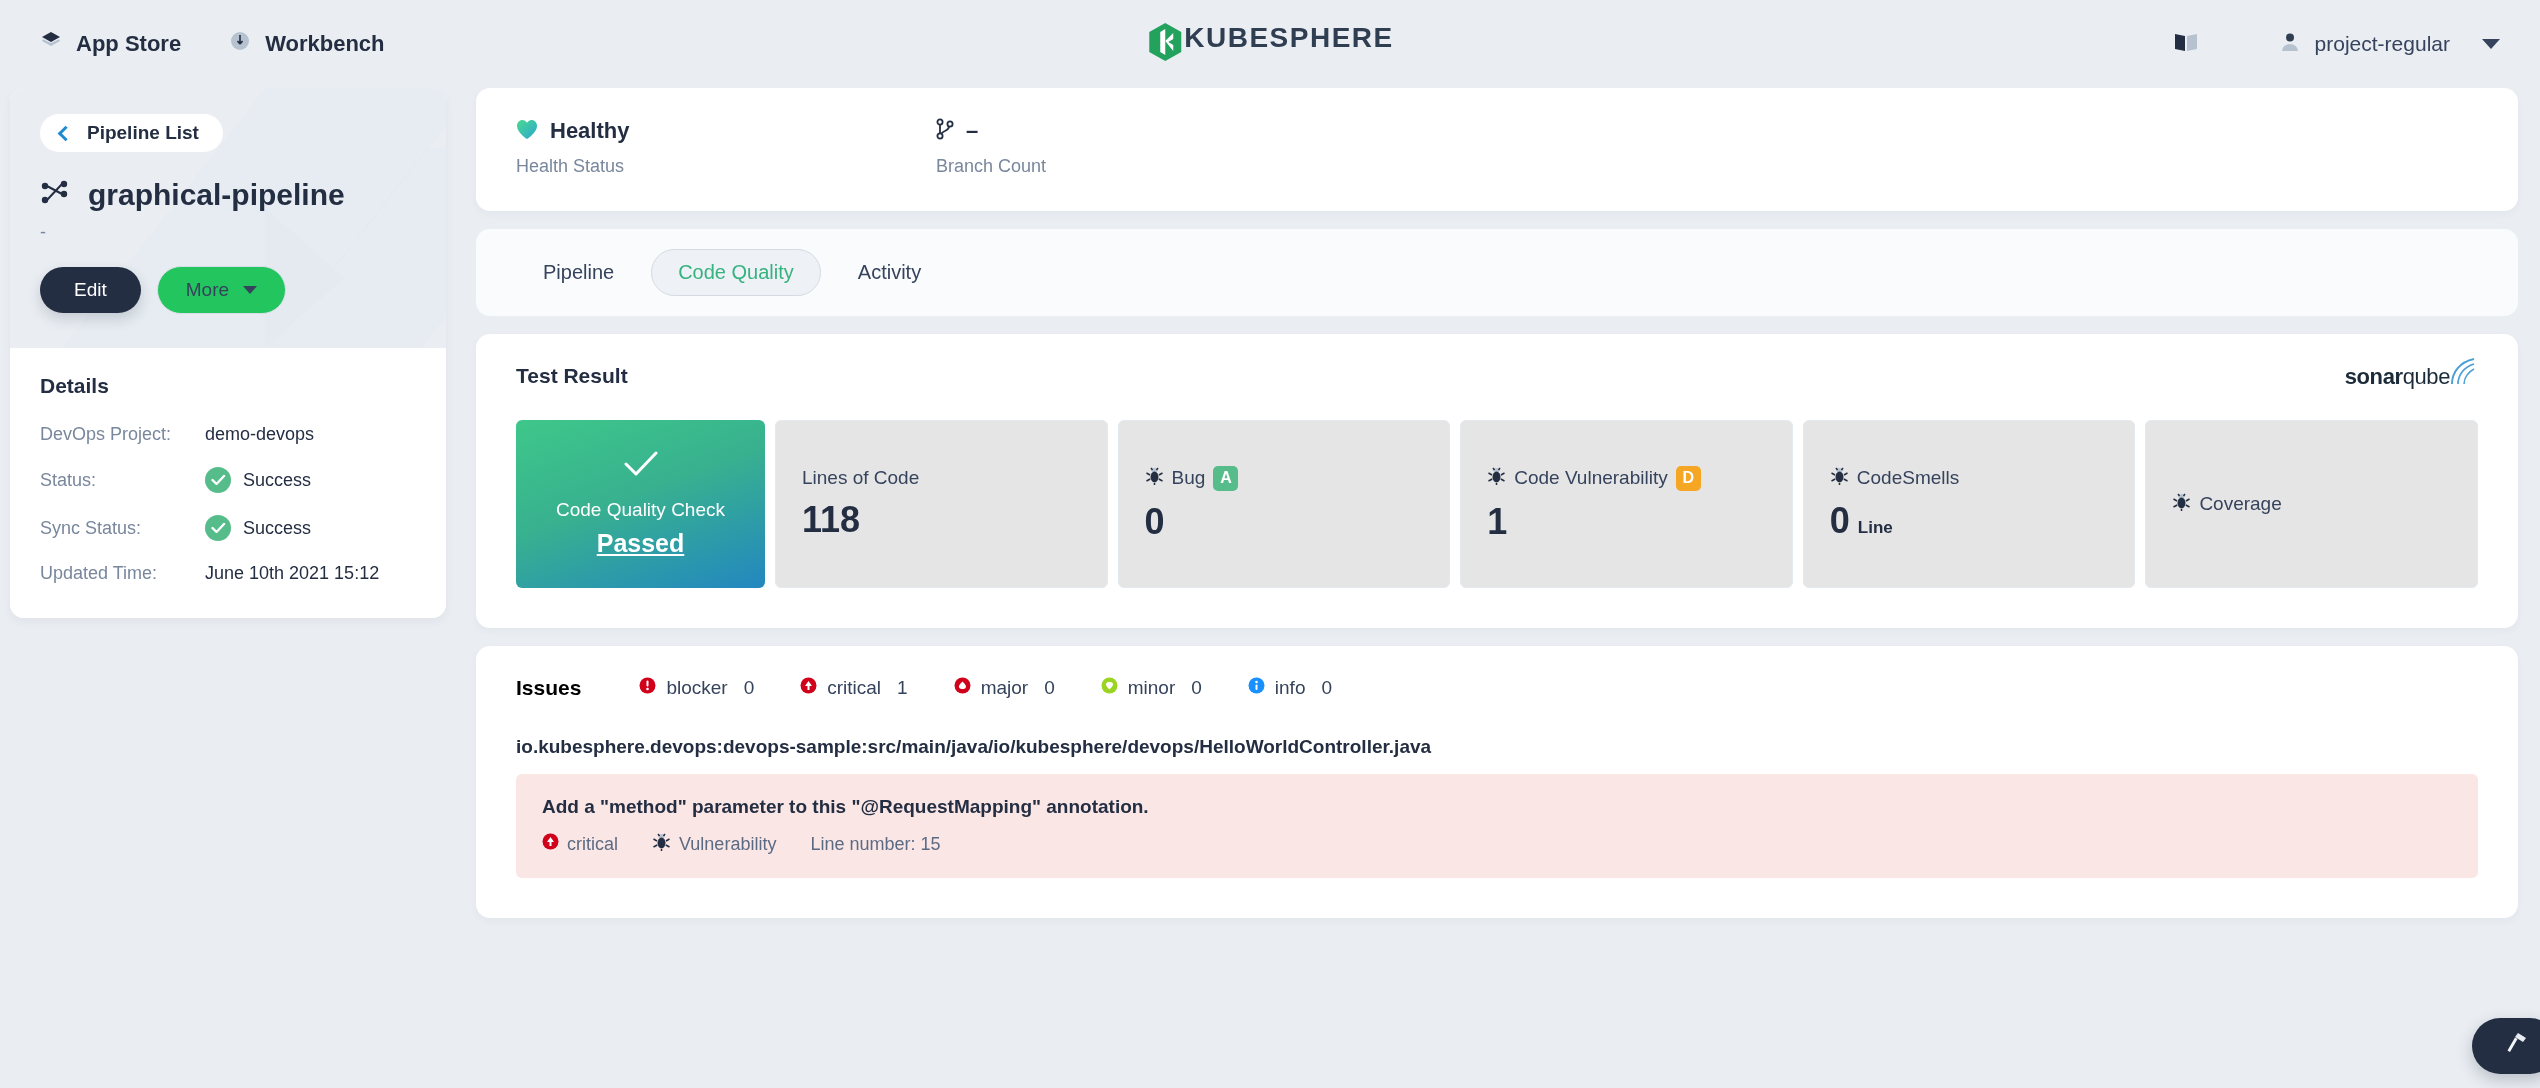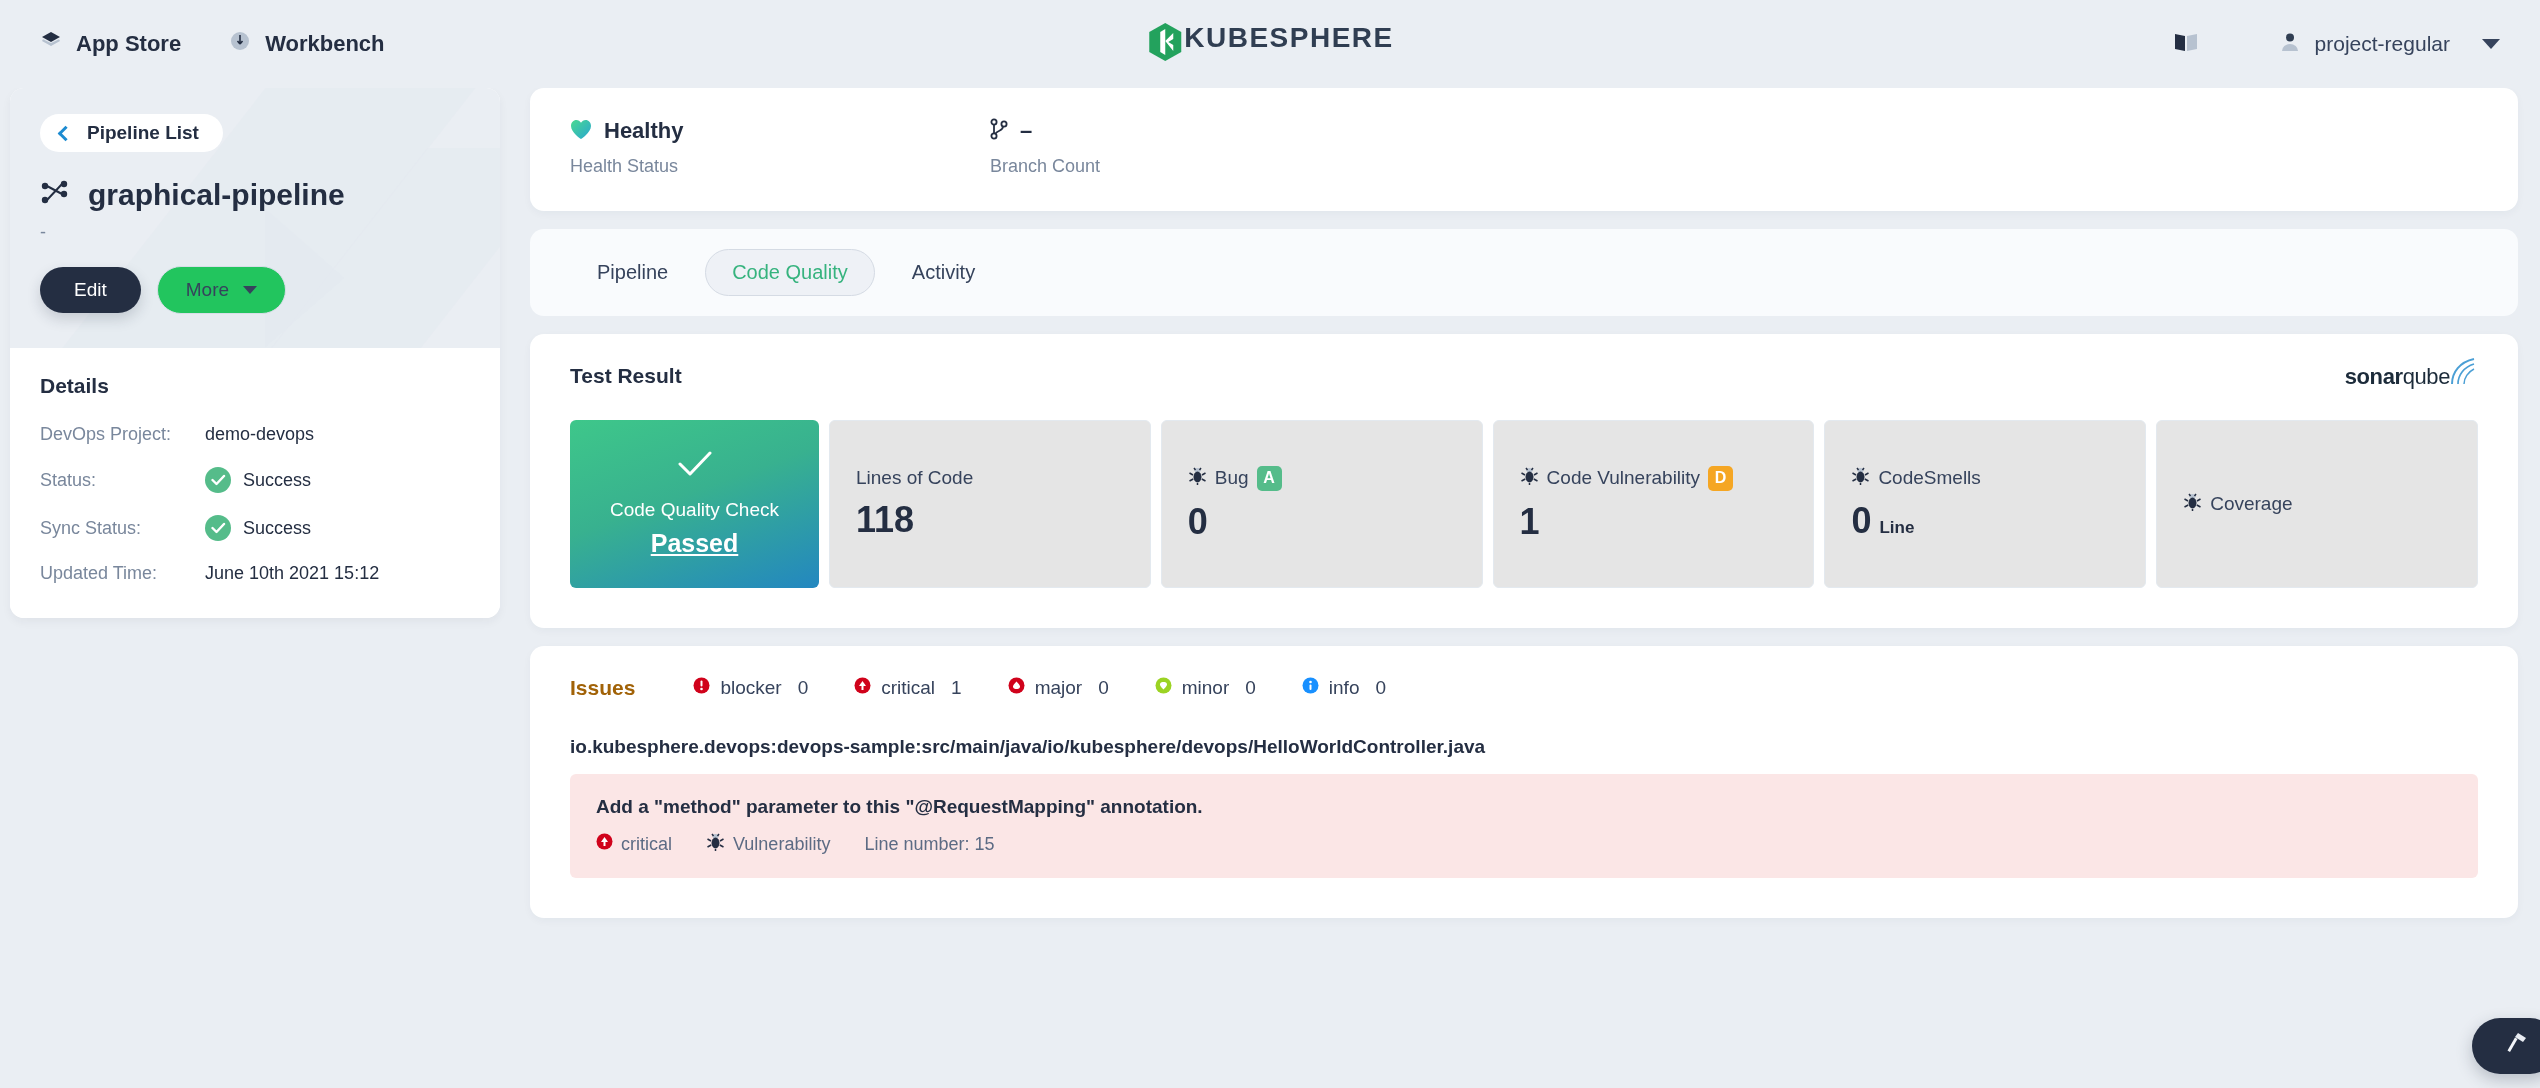--- a/index.html
+++ b/index.html
@@ -48,21 +48,21 @@
   .caret-down {
     width: 0; height: 0;
     border-left: 9px solid transparent;
     border-right: 9px solid transparent;
     border-top: 10px solid #36435c;
     margin-left: 18px;
   }
 
   
   .page { display: flex; gap: 0; padding: 0 0 0 0; height: 1000px; }
-  .sidebar { width: 530px; padding: 0 30px 0 10px; }
+  .sidebar { width: 476px; padding: 0 30px 0 10px; }
 
   .side-card {
     background: #fff;
     border-radius: 14px;
     overflow: hidden;
     box-shadow: 0 4px 10px rgba(36,46,66,.05);
   }
   .side-head {
     position: relative;
     background: #eaeef3;
@@ -254,21 +254,21 @@
   .m-unit { font-size: 17px; font-weight: 700; color: #242e42; }
   .grade {
     display: inline-flex; align-items: center; justify-content: center;
     width: 25px; height: 25px; border-radius: 5px;
     color: #fff; font-size: 16px; font-weight: 700;
     font-family: "Liberation Sans", sans-serif;
   }
 
   .issues-card { margin-top: 18px; padding: 30px 40px 40px 40px; }
   .issues-head { display: flex; align-items: center; gap: 46px; }
-  .issues-title { font-size: 21px; font-weight: 700; color: #a16207; margin-right: 12px; }
+  .issues-title { font-size: 21px; font-weight: 700; color: #000000; margin-right: 12px; }
   .sev { display: flex; align-items: center; gap: 10px; font-size: 19px; color: #36435c; }
   .sev .cnt { color: #36435c; margin-left: 6px; }
 
   .file-path {
     margin-top: 36px;
     font-size: 19px; font-weight: 700; color: #242e42;
   }
   .issue-box {
     margin-top: 16px;
     background: #fbe6e6;

